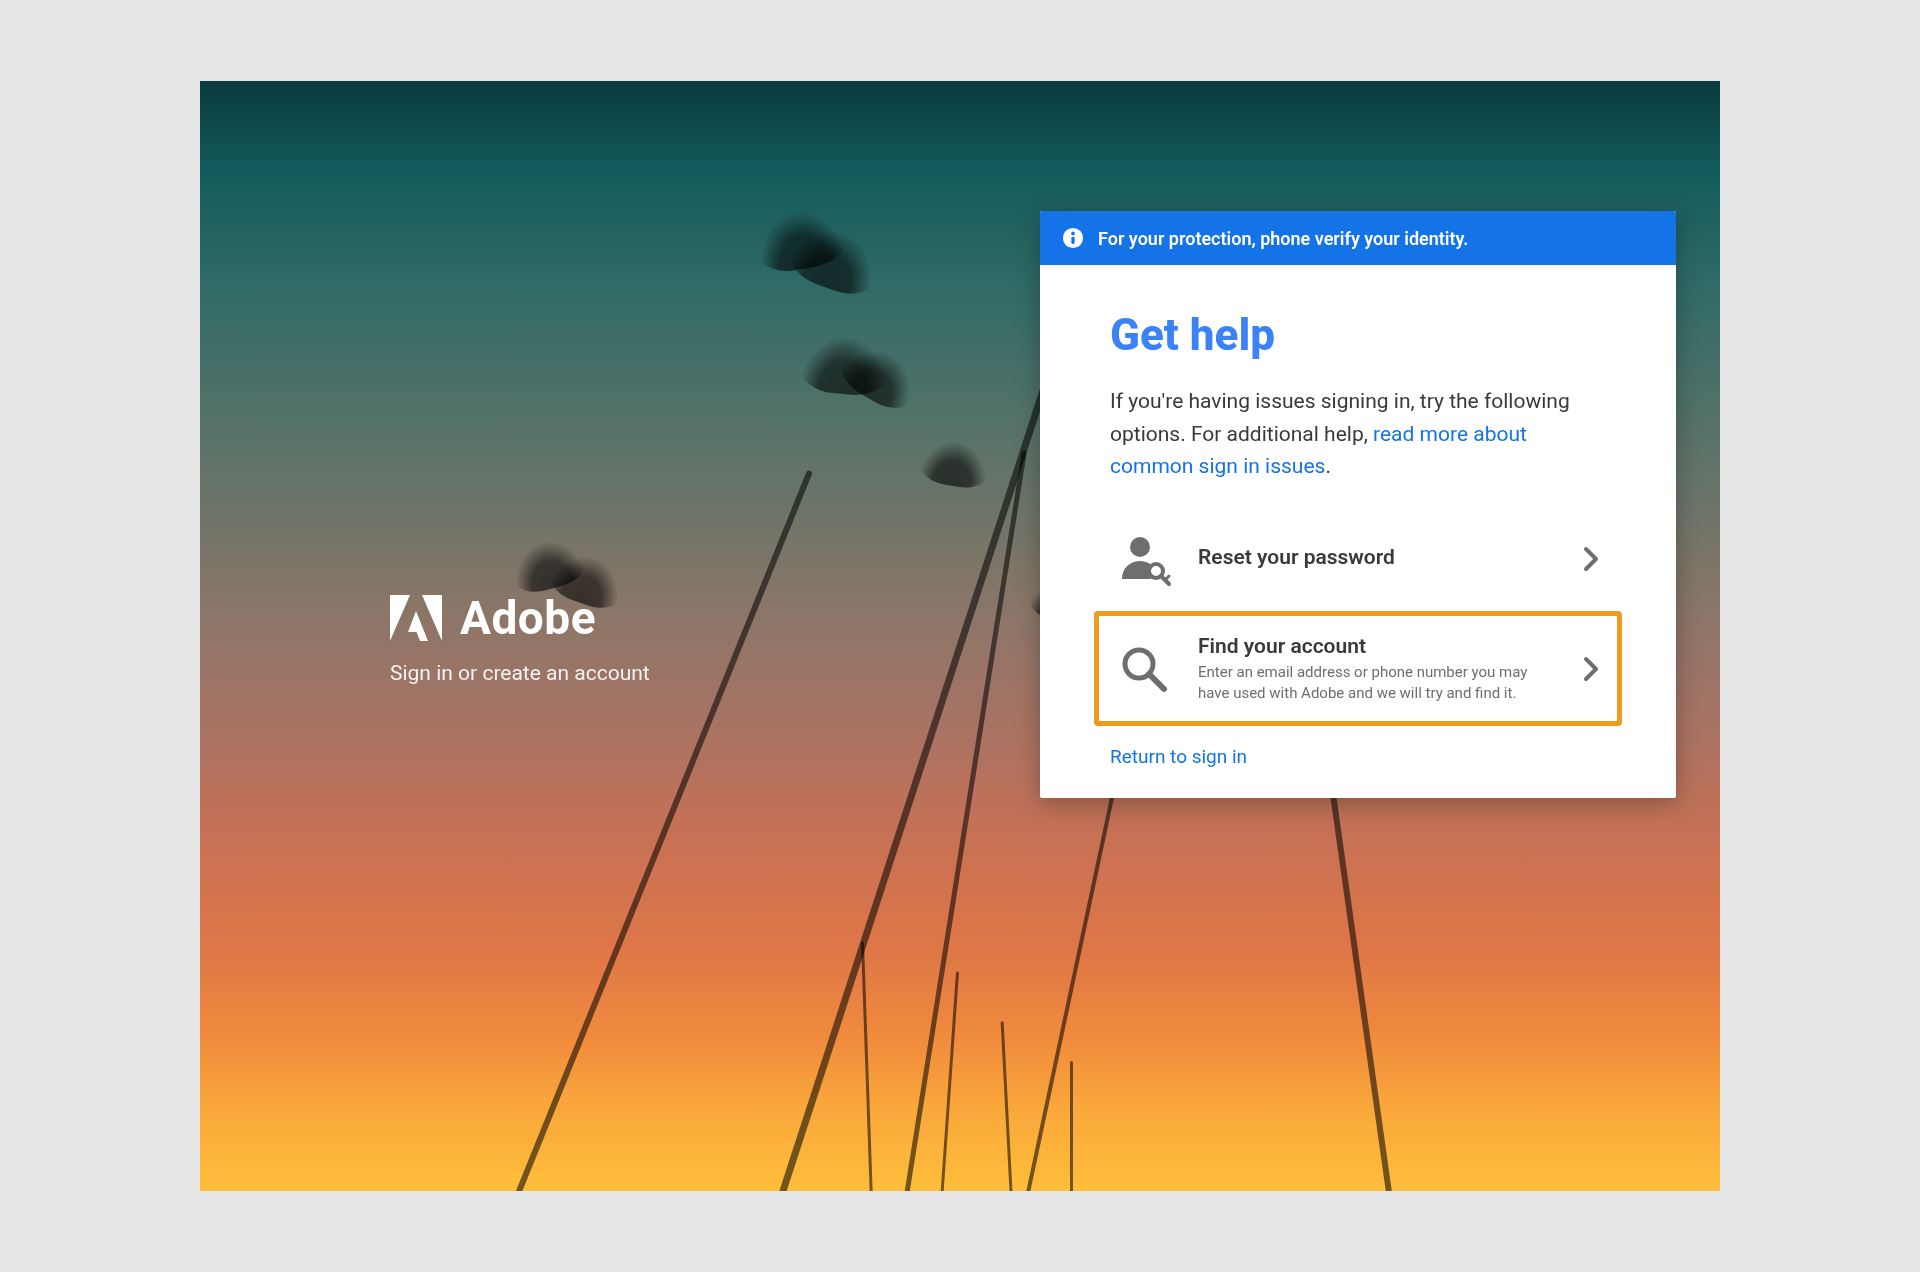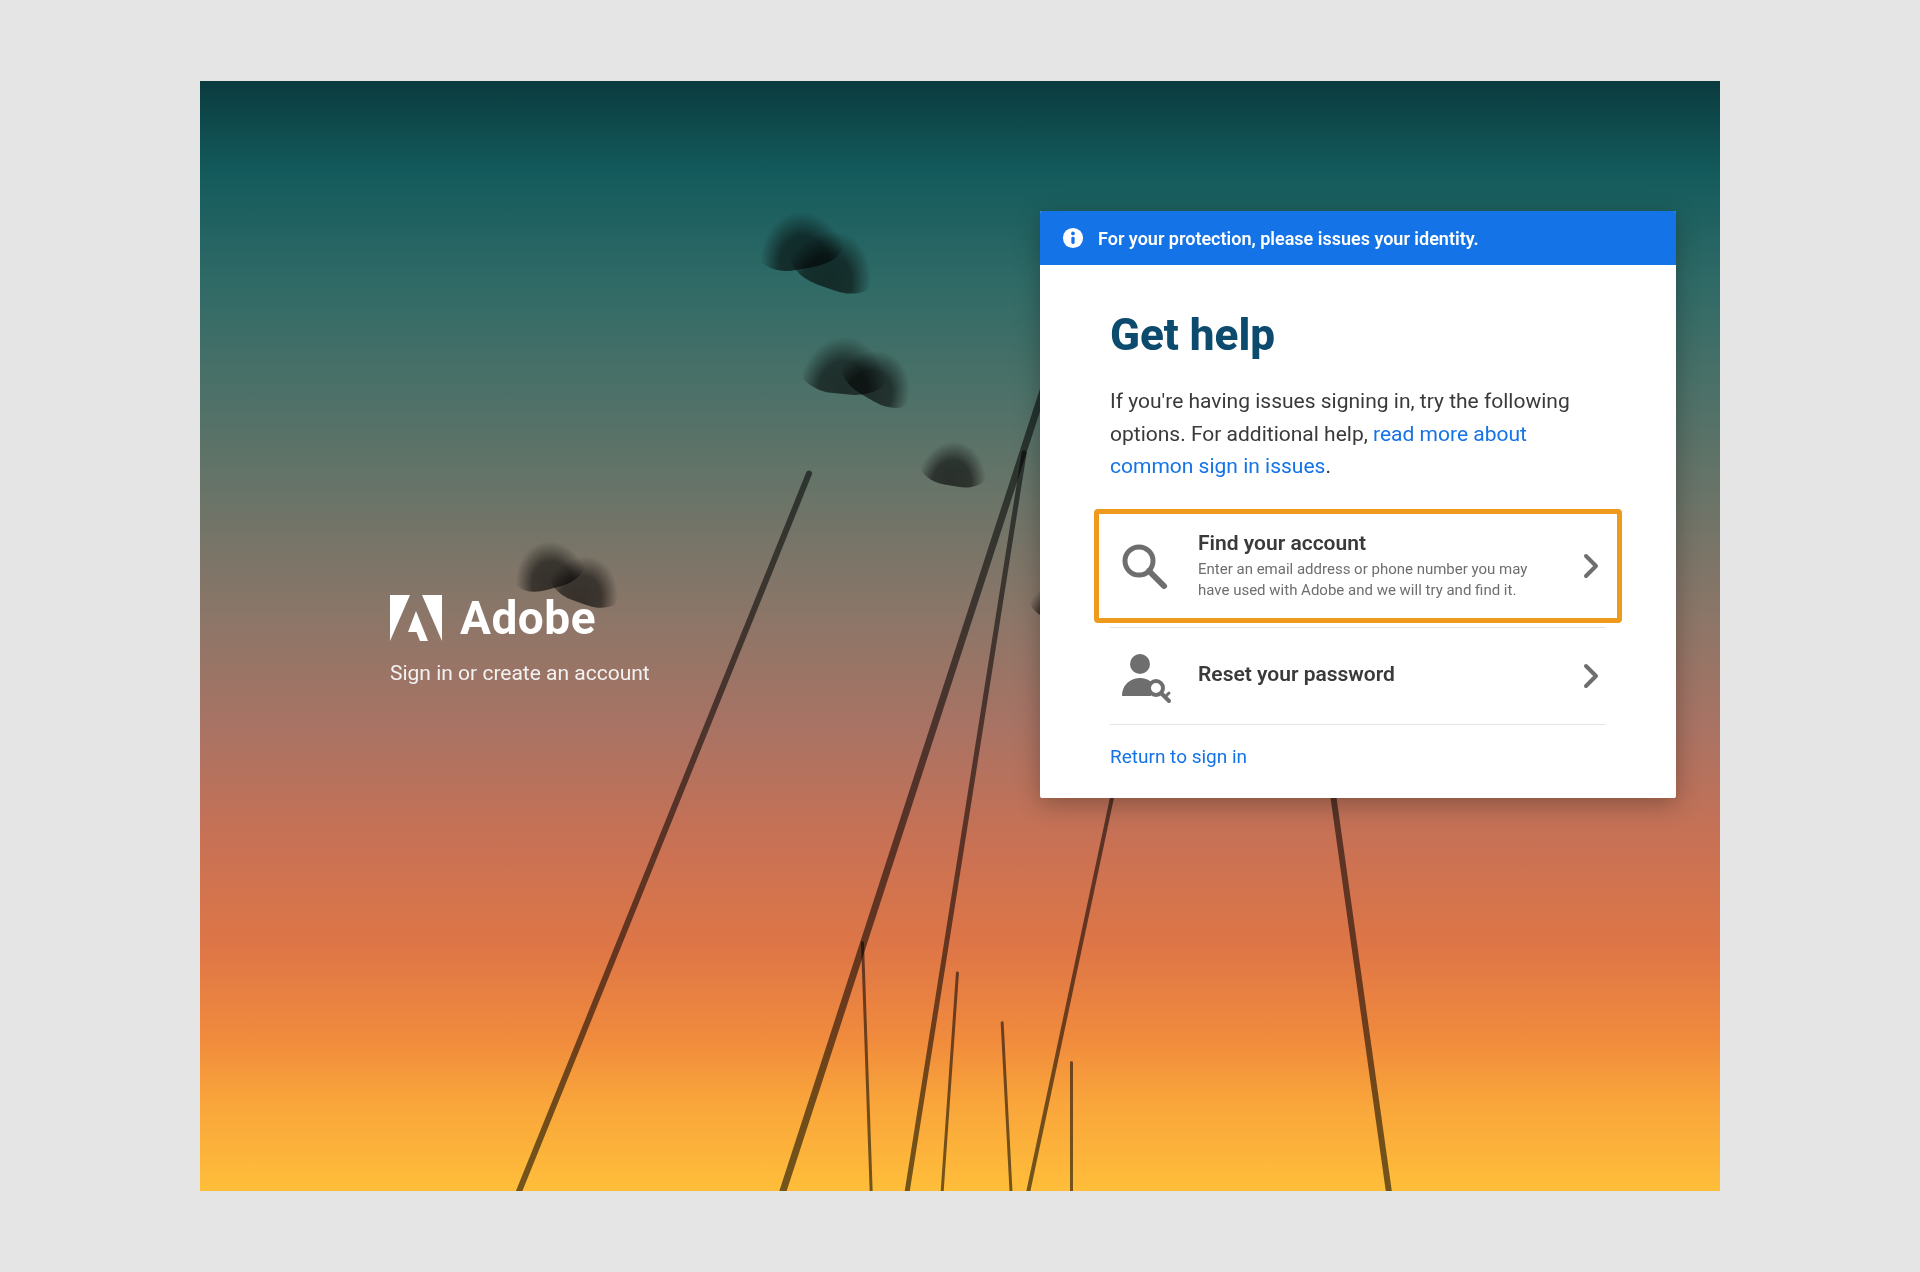--- a/index.html
+++ b/index.html
@@ -110,21 +110,21 @@
   .banner .info-icon {
     width: 22px; height: 22px;
     flex-shrink: 0;
   }
   .panel-body {
     padding: 44px 70px 30px 70px;
   }
   .panel-title {
     font-size: 44px;
     font-weight: 800;
-    color: #0c4a6e;
+    color: #3b82f6;
     margin-bottom: 24px;
   }
   .panel-desc {
     font-size: 21px;
     line-height: 1.55;
     color: #3a3a3a;
     margin-bottom: 28px;
   }
   .panel-desc a {
     color: #1473e6;
@@ -224,46 +224,28 @@
 
   <div class="panel">
     <div class="banner">
       <span class="info-icon">
         <svg viewBox="0 0 24 24" width="22" height="22">
           <circle cx="12" cy="12" r="11" fill="#ffffff"></circle>
           <circle cx="12" cy="7" r="2" fill="#1473e6"></circle>
           <rect x="10.2" y="10.5" width="3.6" height="8" rx="1.6" fill="#1473e6"></rect>
         </svg>
       </span>
-      <span>For your protection, please issues your identity.</span>
+      <span>For your protection, phone verify your identity.</span>
     </div>
 
     <div class="panel-body">
       <h1 class="panel-title">Get help</h1>
       <p class="panel-desc">
         <span>If you're having issues signing in, try the following options. For additional help, </span><a href="#">read more about common sign in issues</a><span>.</span>
       </p>
-
-      <div class="option highlight">
-        <span class="opt-icon">
-          <svg viewBox="0 0 56 56" width="56" height="56">
-            <circle cx="23" cy="23" r="14" stroke="#6e6e6e" stroke-width="5" fill="none"></circle>
-            <line x1="33" y1="33" x2="48" y2="48" stroke="#6e6e6e" stroke-width="6" stroke-linecap="round"></line>
-          </svg>
-        </span>
-        <div class="opt-text">
-          <div class="opt-title">Find your account</div>
-          <div class="opt-sub">Enter an email address or phone number you may have used with Adobe and we will try and find it.</div>
-        </div>
-        <span class="chevron">
-          <svg viewBox="0 0 18 28" width="18" height="28">
-            <polyline points="4,4 14,14 4,24" fill="none" stroke="#6e6e6e" stroke-width="4" stroke-linecap="round" stroke-linejoin="round"></polyline>
-          </svg>
-        </span>
-      </div>
 
       <div class="option">
         <span class="opt-icon">
           <svg viewBox="0 0 56 56" width="56" height="56">
             <circle cx="24" cy="16" r="10" fill="#6e6e6e"></circle>
             <path d="M6 48 C6 34 18 30 24 30 C28 30 32 31 35 34 L35 48 Z" fill="#6e6e6e"></path>
             <circle cx="40" cy="40" r="7" fill="none" stroke="#6e6e6e" stroke-width="4"></circle>
             <line x1="45" y1="45" x2="53" y2="53" stroke="#6e6e6e" stroke-width="4" stroke-linecap="round"></line>
             <line x1="49" y1="49" x2="53" y2="45" stroke="#6e6e6e" stroke-width="3" stroke-linecap="round"></line>
           </svg>
@@ -271,18 +253,36 @@
         <div class="opt-text">
           <div class="opt-title">Reset your password</div>
         </div>
         <span class="chevron">
           <svg viewBox="0 0 18 28" width="18" height="28">
             <polyline points="4,4 14,14 4,24" fill="none" stroke="#6e6e6e" stroke-width="4" stroke-linecap="round" stroke-linejoin="round"></polyline>
           </svg>
         </span>
       </div>
 
+      <div class="option highlight">
+        <span class="opt-icon">
+          <svg viewBox="0 0 56 56" width="56" height="56">
+            <circle cx="23" cy="23" r="14" stroke="#6e6e6e" stroke-width="5" fill="none"></circle>
+            <line x1="33" y1="33" x2="48" y2="48" stroke="#6e6e6e" stroke-width="6" stroke-linecap="round"></line>
+          </svg>
+        </span>
+        <div class="opt-text">
+          <div class="opt-title">Find your account</div>
+          <div class="opt-sub">Enter an email address or phone number you may have used with Adobe and we will try and find it.</div>
+        </div>
+        <span class="chevron">
+          <svg viewBox="0 0 18 28" width="18" height="28">
+            <polyline points="4,4 14,14 4,24" fill="none" stroke="#6e6e6e" stroke-width="4" stroke-linecap="round" stroke-linejoin="round"></polyline>
+          </svg>
+        </span>
+      </div>
+
       <div class="panel-footer">
         <a class="return-link" href="#">Return to sign in</a>
       </div>
     </div>
   </div>
 </div>
 
 </body></html>

